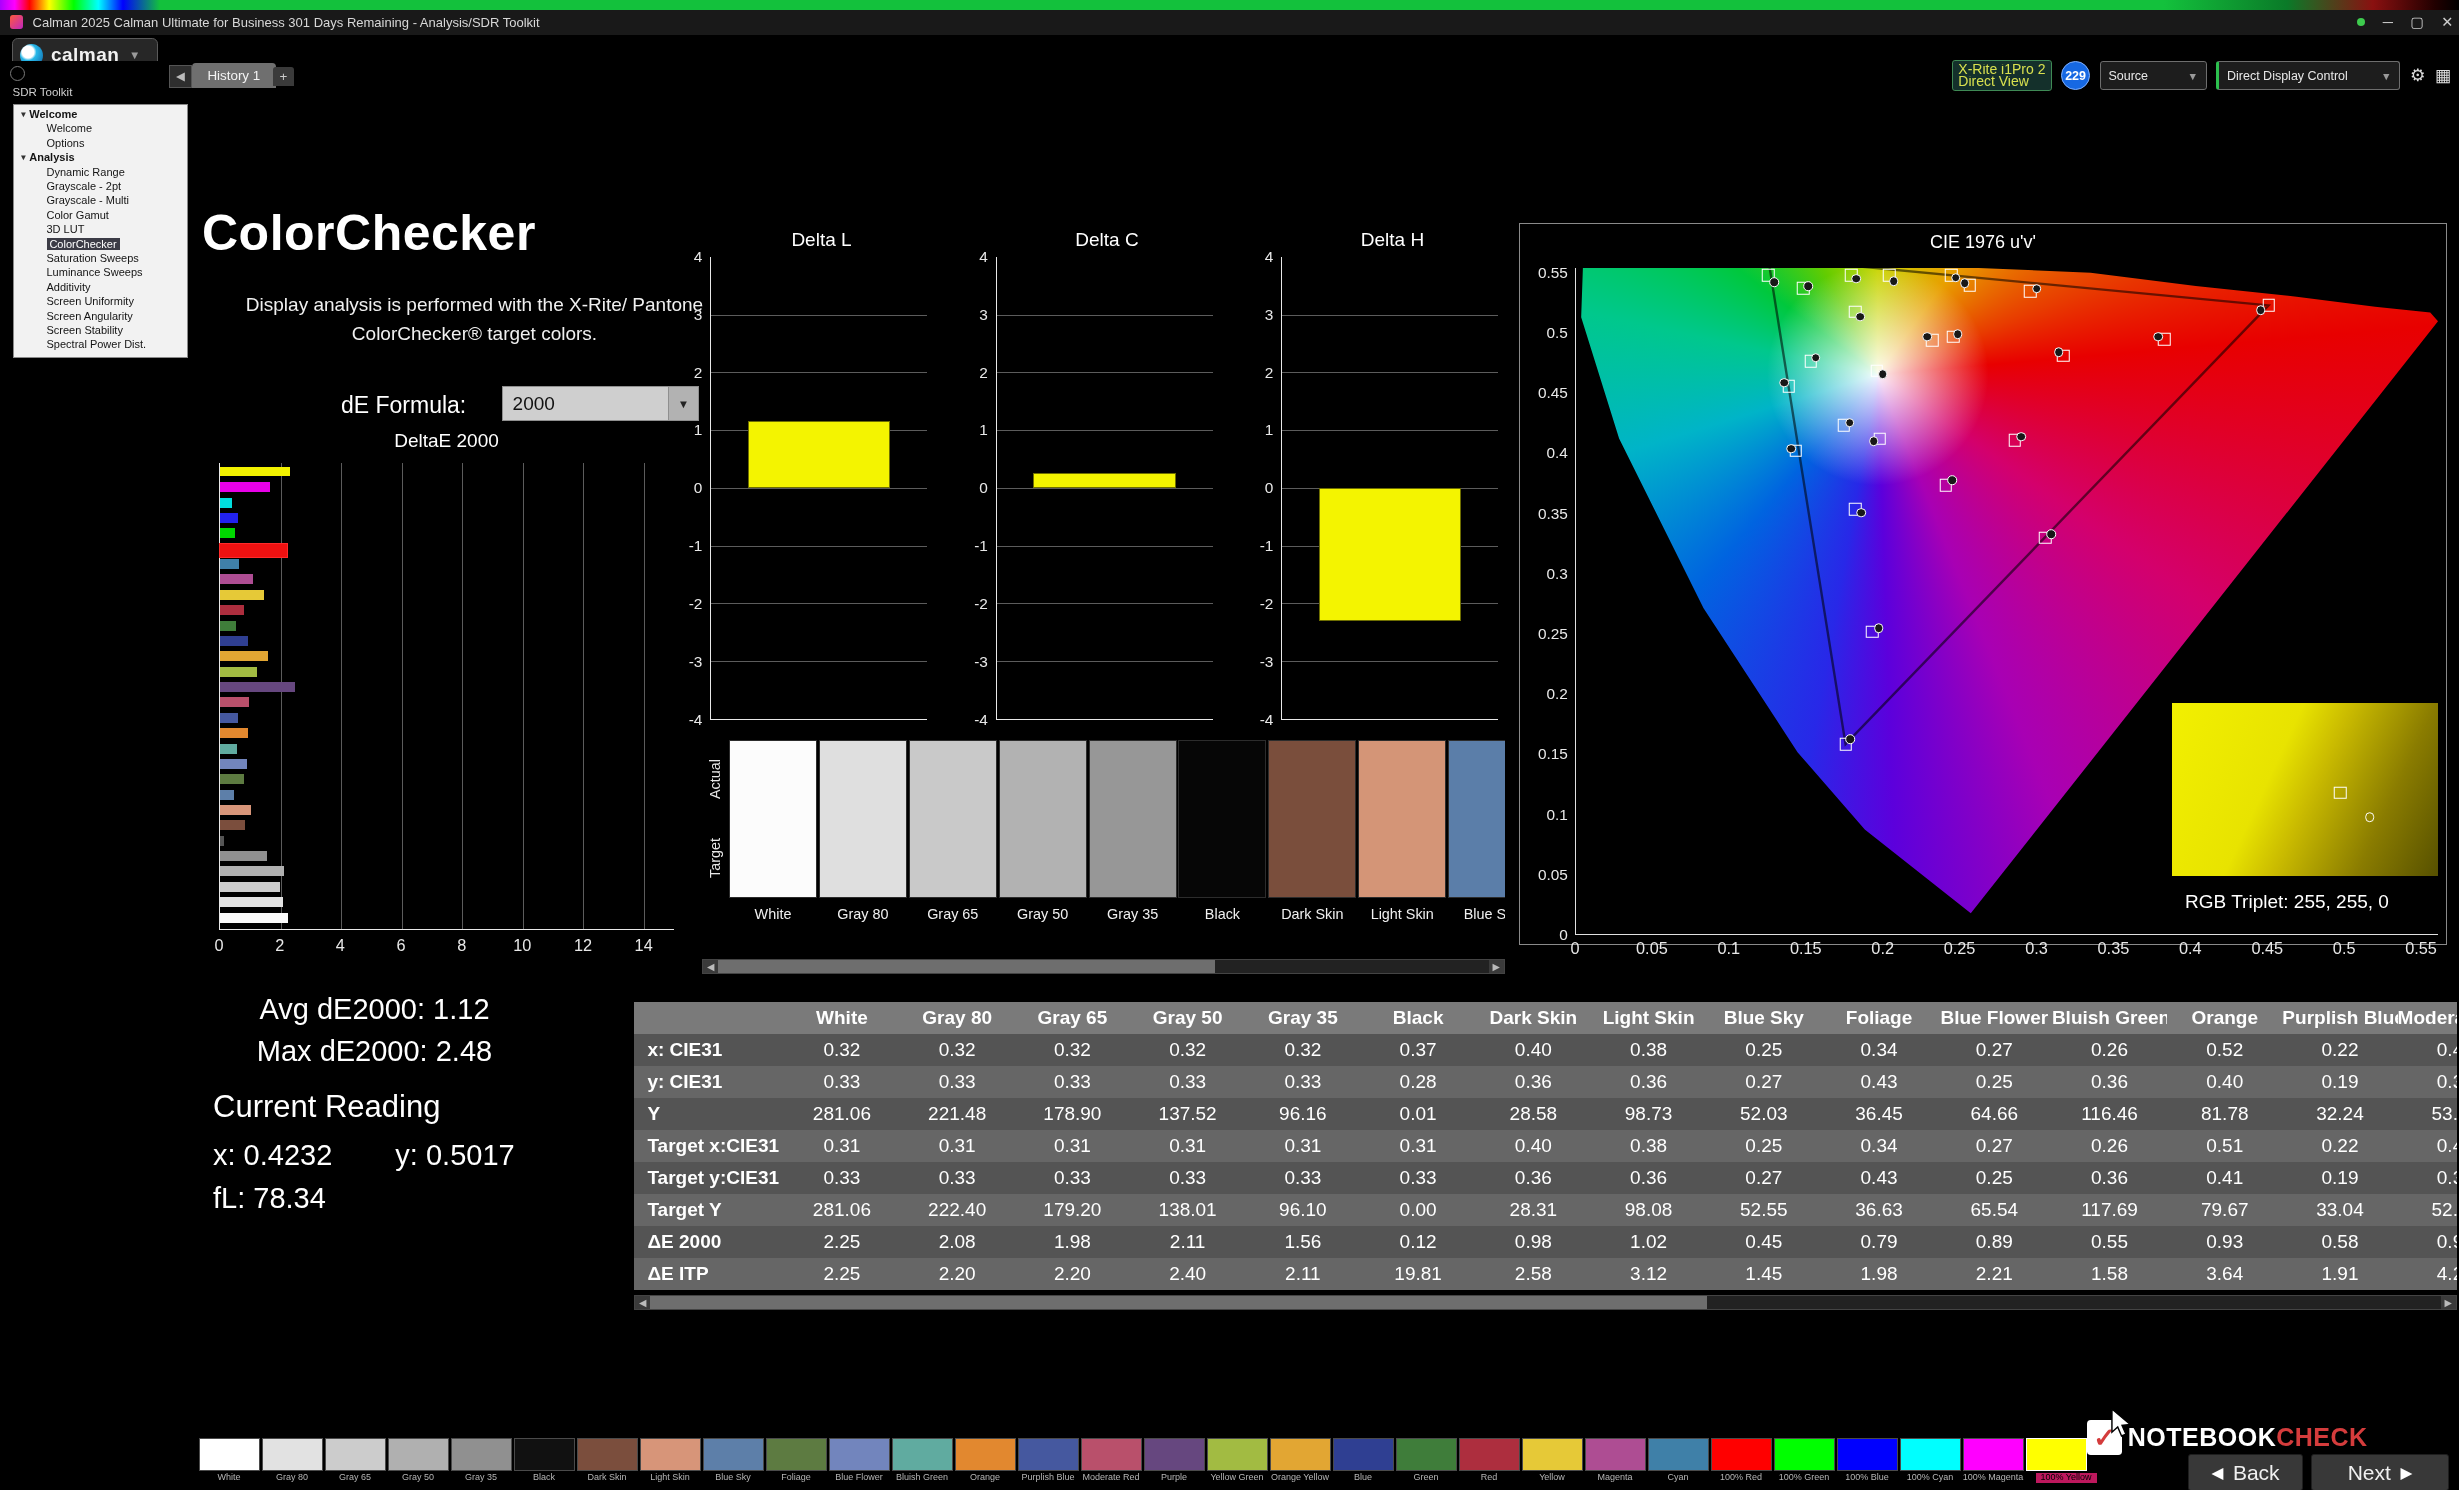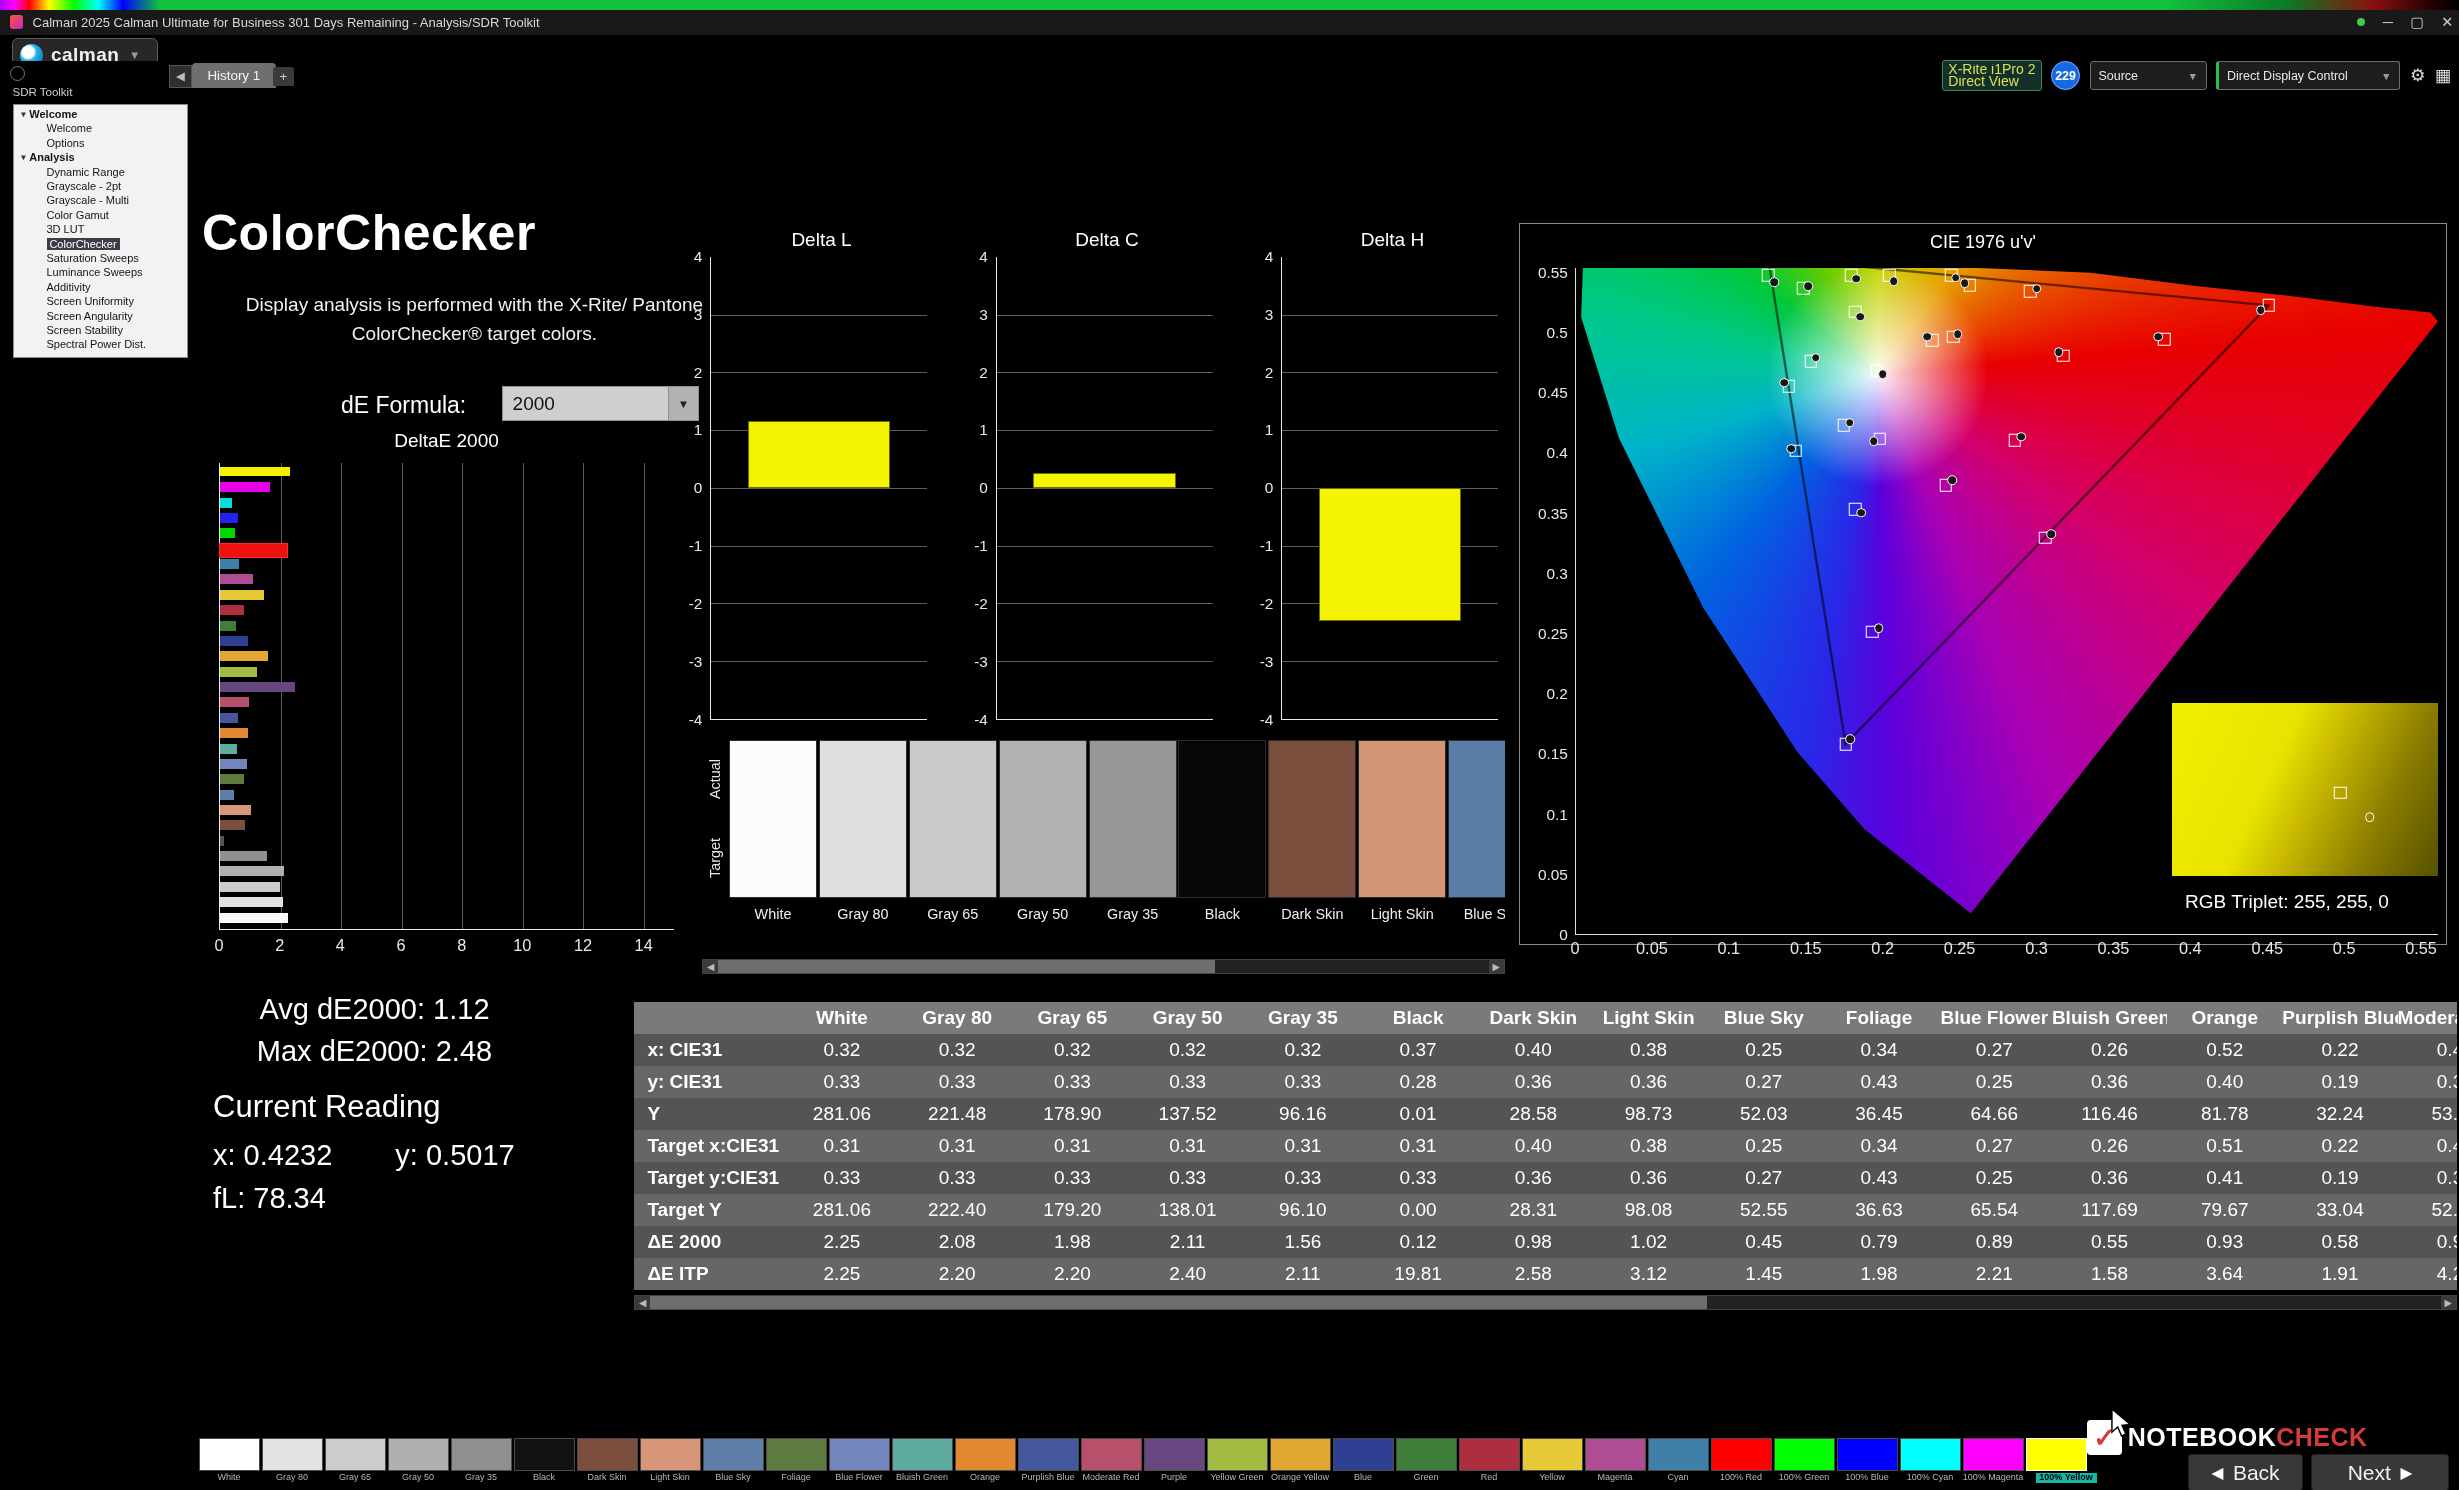--- a/index.html
+++ b/index.html
@@ -39,21 +39,21 @@
     display:flex;align-items:center;justify-content:center;border-radius:2.9px 2.9px 0 0;}
   .topright{position:absolute;right:7.7px;top:0;height:29px;display:flex;align-items:center;gap:9.6px;}
   .meter-btn{width:100px;height:31px;background:#14302b;border:1px solid #3f8a55;border-radius:2.9px;
     display:flex;flex-direction:column;justify-content:center;padding:0 5.8px;box-sizing:border-box;}
   .meter-btn div{font-size:14px;line-height:11.5px;color:#d8e04f;white-space:nowrap;overflow:hidden;}
   .badge{width:29px;height:29px;border-radius:50%;background:#1668e3;border:1.9px solid #7fb0ff;box-sizing:border-box;
     display:flex;align-items:center;justify-content:center;font-size:12.5px;color:#fff;font-weight:bold;}
   .dd{height:29px;background:#1d1d1d;border:1px solid #6e6e6e;border-radius:2.9px;display:flex;align-items:center;
     justify-content:space-between;padding:0 7.7px;box-sizing:border-box;font-size:12.5px;color:#e8e8e8;}
   .dd .caret{color:#9a9a9a;font-size:10.6px;margin-left:9.6px;}
-  .dd-source{width:117px;gap:22px;}
+  .dd-source{width:107px;gap:22px;}
   .dd-ddc{width:184px;border-left:3.8px solid #2cbf4e;}
   .icon-btn{color:#dcdcdc;font-size:17.3px;}
 
   
   .sdr-header{left:12.5px;top:86px;font-size:11.5px;color:#cfcfcf;}
   .sidebar-panel{left:12.5px;top:104px;width:175px;height:254px;background:#f2f2f2;border:1px solid #8a8a8a;
     box-sizing:border-box;overflow:hidden;padding-top:1.9px;}
   .tree-row{height:14.4px;display:flex;align-items:center;color:#141414;font-size:11px;padding-left:33px;white-space:nowrap;}
   .tree-section{padding-left:7.7px;font-weight:bold;}
   .tree-arrow{font-size:8.6px;margin-right:3.8px;color:#333;}
@@ -146,21 +146,21 @@
   table.dtable td.rowlabel{text-align:left;padding-left:13.4px;font-weight:bold;}
   table.dtable tr.odd td{background:#545454;}
   table.dtable tr.even td{background:#666666;}
 
   
   .palette{left:198px;top:1438px;display:flex;gap:1px;}
   .pal-cell{width:62px;display:flex;flex-direction:column;align-items:center;}
   .pal-swatch{width:61px;height:33px;border:1px solid #4a4a4a;box-sizing:border-box;}
   .pal-label{width:61px;margin-top:1.9px;font-size:9px;line-height:1.1;text-align:center;color:#b5b5b5;}
   .pal-cell.sel .pal-swatch{border:1.9px solid #fff;}
-  .pal-cell.sel .pal-label{background:#14b8a6;color:#000;font-weight:bold;margin-left:20px;}
+  .pal-cell.sel .pal-label{background:#be185d;color:#000;font-weight:normal;margin-left:20px;}
 
   
   .nbc{left:2087px;top:1420px;display:flex;align-items:center;gap:5.8px;}
   .nbc-box{width:35px;height:35px;background:#fff;border-radius:3.8px;display:flex;align-items:center;justify-content:center;
     color:#d43c3c;font-size:27px;font-weight:bold;}
   .nbc-text{font-size:25px;font-weight:bold;letter-spacing:0.5px;}
   .nbc-text .w{color:#fff;}
   .nbc-text .r{color:#d43c3c;}
   .nav-btn{top:1454px;height:35px;background:#383838;border:1px solid #1e1e1e;border-radius:2.9px;
     display:flex;align-items:center;justify-content:center;gap:9.6px;font-size:21px;color:#f0f0f0;}

